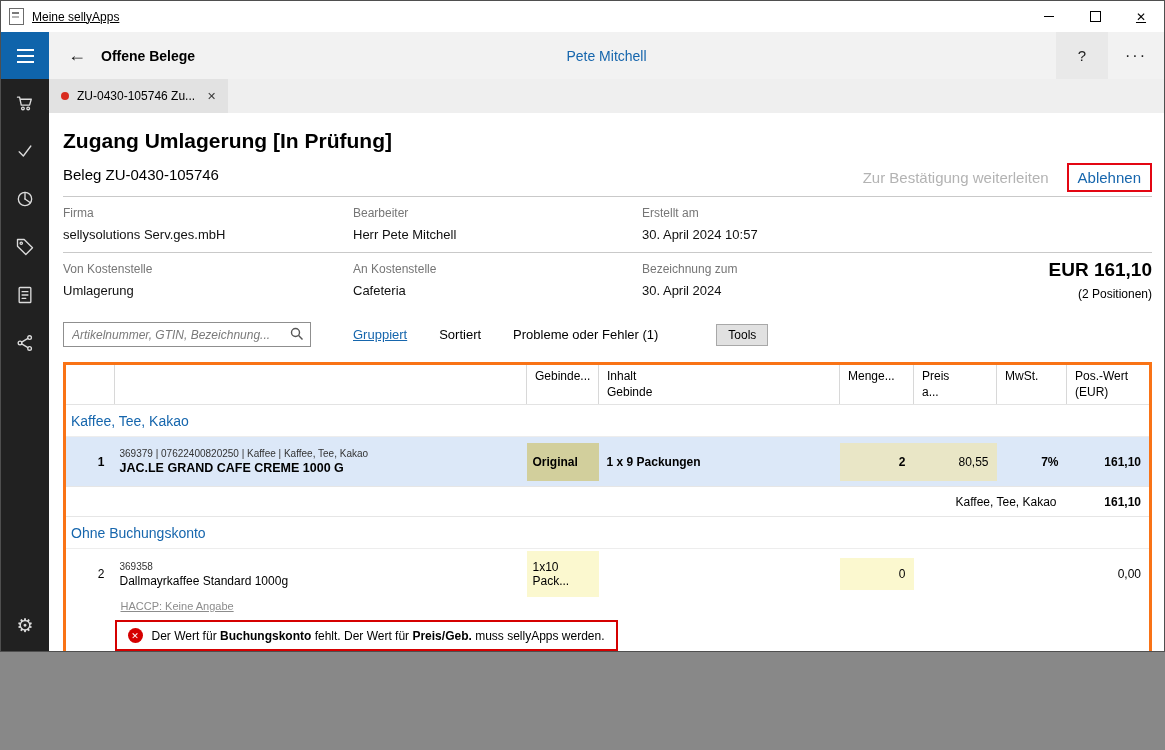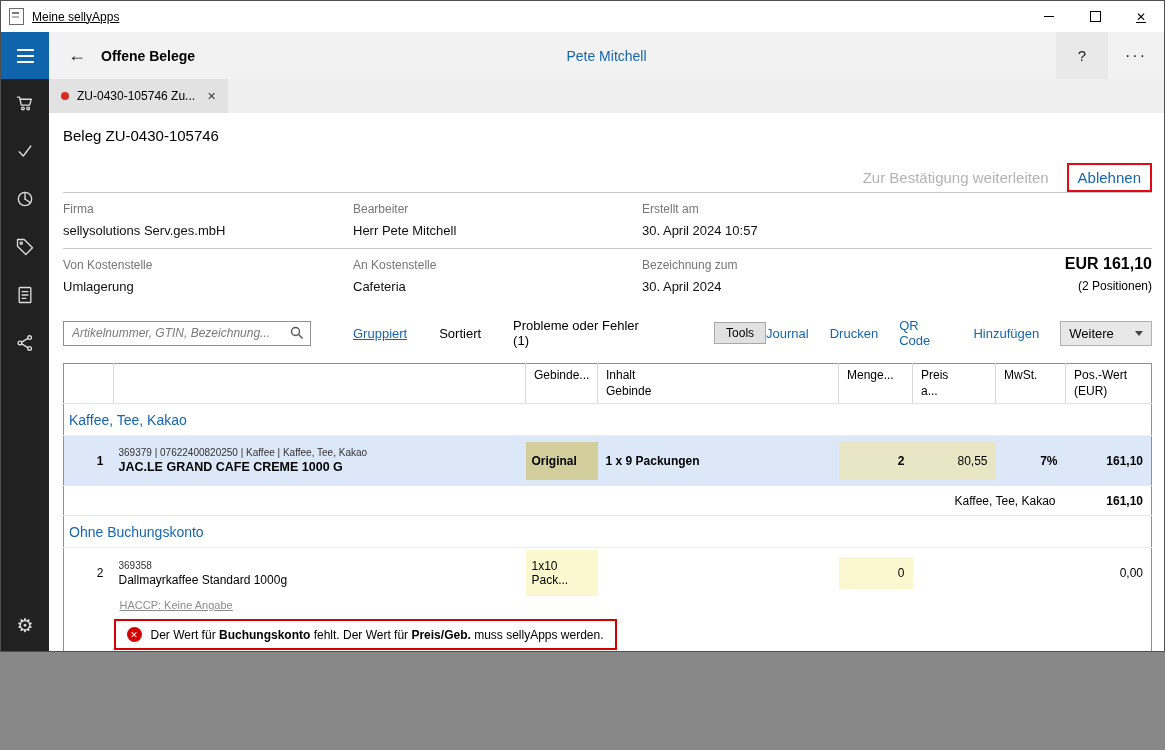--- a/index.html
+++ b/index.html
@@ -47,38 +47,38 @@
   .doc-title{font-size:21px;font-weight:bold;margin:2px 0 13px 0;}
   .doc-subtitle{font-size:15px;margin-bottom:13px;}
   .doc-actions{display:flex;align-items:center;gap:18px;margin-top:36px;}
   .action-forward{color:#b3b3b3;font-size:15px;}
   .action-reject{color:#1666ad;font-size:15px;padding:4px 9px;border:2px solid #e30613;}
   .rule{border-top:1px solid #c9c9c9;}
   .info-row{display:grid;grid-template-columns:290px 289px 1fr;padding:9px 0 10px 0;position:relative;}
   .info-label{font-size:12px;color:#767676;margin-bottom:7px;}
   .info-value{font-size:13px;color:#111;}
   .total-block{position:absolute;right:0;top:6px;text-align:right;}
-  .total-amount{font-size:16px;font-weight:bold;}
+  .total-amount{font-size:19px;font-weight:bold;}
   .total-positions{font-size:12px;margin-top:6px;}
   
   .toolbar{display:flex;align-items:center;margin:14px 0 15px 0;font-size:13px;}
   .search-wrap{position:relative;width:248px;flex:0 0 auto;}
   .search-input{width:100%;height:25px;box-sizing:border-box;border:1px solid #8f8f8f;padding:0 26px 0 8px;font-size:12px;font-family:inherit;}
   .search-input::placeholder{font-style:italic;color:#7a7a7a;}
   .search-icon{position:absolute;right:6px;top:4px;}
   .tb-left{display:flex;align-items:center;gap:32px;margin-left:42px;}
   .link-blue{color:#1666ad;}
   .link-underline{text-decoration:underline;}
   .tb-btn{background:#e1e1e1;border:1px solid #a8a8a8;padding:3px 11px;font-size:12px;}
   .tools-btn{margin-left:26px;}
   .tb-right{display:flex;align-items:center;gap:21px;margin-left:auto;}
   .more-dd{background:#e8e8e8;border:1px solid #b0b0b0;height:25px;box-sizing:border-box;width:93px;display:flex;align-items:center;justify-content:space-between;padding:0 8px;font-size:13px;}
   .caret-down{width:0;height:0;border-left:4px solid transparent;border-right:4px solid transparent;border-top:5px solid #444;}
   
-  table.items{width:100%;border-collapse:collapse;table-layout:fixed;border:1px solid #f97316;font-size:12px;}
+  table.items{width:100%;border-collapse:collapse;table-layout:fixed;border:3px solid #f97316;font-size:12px;}
   table.items th{font-weight:normal;text-align:left;vertical-align:top;padding:4px 8px;height:34px;box-sizing:border-box;border-left:1px solid #d8d8d8;border-bottom:1px solid #e3e3e3;font-size:12px;line-height:1.3;}
   table.items th:first-child{border-left:none;}
   tr.group td{color:#1666ad;font-size:14px;padding:8px 5px 7px 5px;border-bottom:1px solid #ededed;}
   tr.item td{vertical-align:middle;border-bottom:1px solid #e6e6e6;padding:2px 0;}
   tr.item1 td{background:#dce8f8;height:45px;}
   tr.item2 td{height:40px;border-bottom:none;}
   .cell-num{text-align:right;font-weight:bold;padding-right:10px !important;}
   tr.item2 .cell-num{font-weight:normal;}
   .cell-desc{padding-left:5px !important;}
   .meta{font-size:10px;color:#333;margin-bottom:2px;}
@@ -196,20 +196,21 @@
       <span class="tab-dot"></span>
       <span>ZU-0430-105746 Zu...</span>
       <span class="tab-close">✕</span>
     </div>
   </div>
 
   <div class="content">
 
     <div class="doc-head">
       <div>
+        <div class="doc-title">Zugang Umlagerung [In Prüfung]</div>
         <div class="doc-subtitle">Beleg ZU-0430-105746</div>
       </div>
       <div class="doc-actions">
         <span class="action-forward">Zur Bestätigung weiterleiten</span>
         <span class="action-reject">Ablehnen</span>
       </div>
     </div>
 
     <div class="rule"></div>
 
@@ -255,30 +256,20 @@
         <svg class="search-icon" width="16" height="16" viewBox="0 0 16 16">
           <circle cx="6.5" cy="6.5" r="4" fill="none" stroke="#555" stroke-width="1.4"></circle>
           <line x1="9.6" y1="9.6" x2="13.5" y2="13.5" stroke="#555" stroke-width="1.4"></line>
         </svg>
       </span>
       <span class="tb-left">
         <span class="link-blue link-underline">Gruppiert</span>
         <span>Sortiert</span>
         <span>Probleme oder Fehler (1)</span>
         <span class="tb-btn tools-btn">Tools</span>
-      </span>
-      <span class="tb-right">
-        <span class="link-blue">Journal</span>
-        <span class="link-blue">Drucken</span>
-        <span class="link-blue">QR Code</span>
-        <span class="link-blue">Hinzufügen</span>
-        <span class="more-dd">
-          <span>Weitere</span>
-          <span class="caret-down"></span>
-        </span>
       </span>
     </div>
 
     <table class="items">
       <colgroup>
         <col style="width:50px">
           <col style="width:412px">
           <col style="width:72px">
           <col style="width:241px">
         <col style="width:74px">

